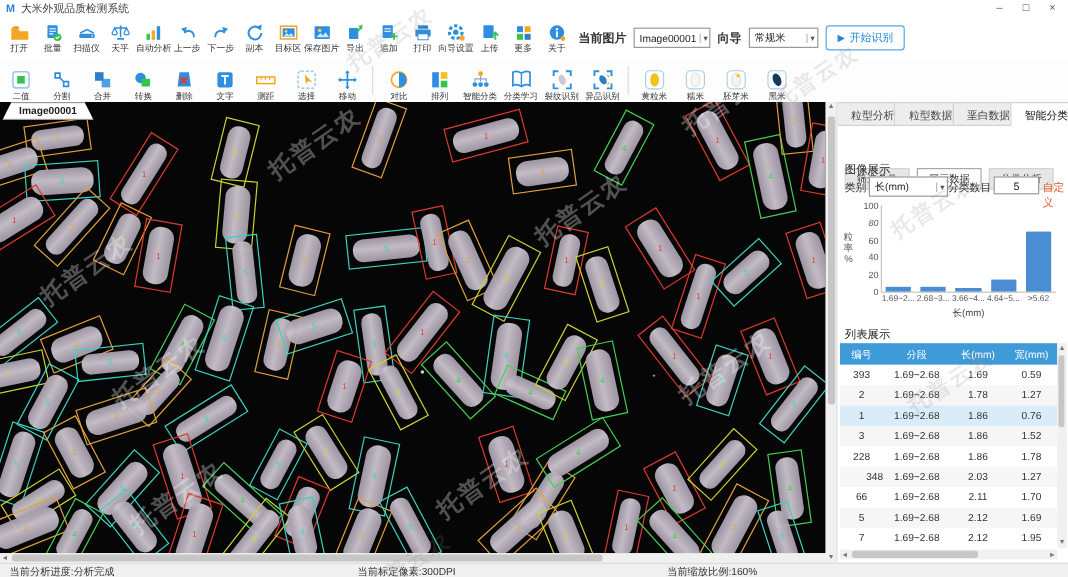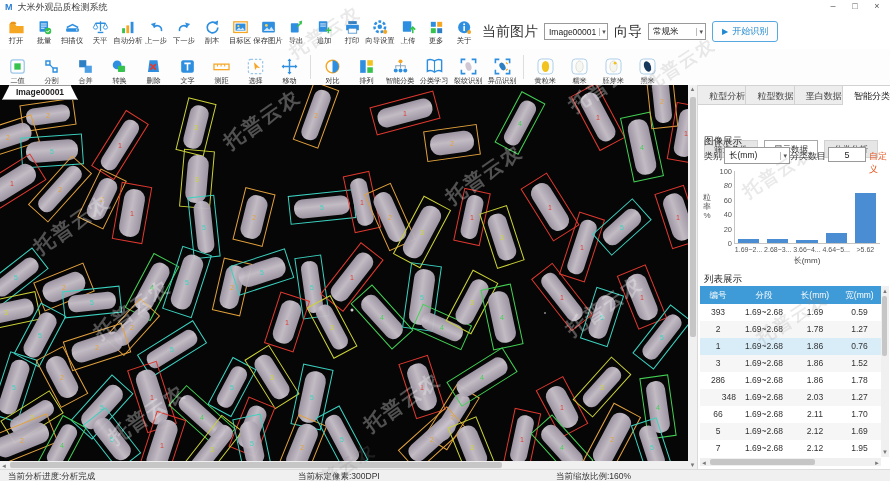--- a/index.html
+++ b/index.html
@@ -10,21 +10,21 @@
   #logo{font-size:9px;font-weight:bold;color:#2b7fd4;margin-left:5px;}
   #apptitle{font-size:9px;color:#444;margin-left:5px;}
   #winctrl{position:absolute;right:2px;top:0;display:flex;}
   .wbtn{width:22px;height:13px;text-align:center;font-size:9px;color:#555;line-height:13px;cursor:default;}
   
   #toolbar1{position:absolute;left:0;top:14px;width:890px;height:35px;background:#fff;display:flex;align-items:center;}
   .tb-item{width:28px;flex:0 0 28px;display:flex;flex-direction:column;align-items:center;justify-content:center;height:34px;cursor:pointer;}
   .tb-item svg{width:17px;height:17px;}
   .tb-item .lbl{font-size:8px;color:#333;white-space:nowrap;line-height:8px;margin-top:1px;transform:scale(.92);}
   #tb1-ctrls{position:absolute;left:482px;top:0;height:35px;display:flex;align-items:center;gap:6px;}
-  .ctrl-label{font-size:14px;color:#333;white-space:nowrap;}
+  .ctrl-label{font-size:10px;color:#333;white-space:nowrap;font-weight:bold;}
   .select-box{border:1px solid #9a9a9a;background:#fff;height:15px;display:flex;align-items:center;
               justify-content:space-between;font-size:8.5px;padding:0 2px 0 4px;color:#222;}
   .select-box .arr{font-size:7px;color:#555;border-left:1px solid #bbb;padding-left:2px;margin-left:3px;}
   #start-btn{border:1px solid #57a8e0;background:#fdfdfd;border-radius:3px;height:19px;display:flex;align-items:center;
              gap:4px;padding:0 9px;font-size:9px;color:#1e88d2;cursor:pointer;}
   #start-btn .play{font-size:8px;color:#1e88d2;}
   
   #toolbar2{position:absolute;left:0;top:49px;width:890px;height:36px;background:#fdfdfd;display:flex;align-items:center;border-bottom:1px solid #e3e3e3;}
   .tb2-item{width:34px;flex:0 0 34px;display:flex;flex-direction:column;align-items:center;justify-content:flex-end;height:35px;cursor:pointer;}
   .tb2-item svg{width:19px;height:19px;}
@@ -925,21 +925,21 @@
             <div class="tcell" style="width: 46px;">1.86</div>
             <div class="tcell" style="width: 43px;">0.76</div>
           </div>
           <div class="trow" style="background: rgb(246, 246, 246);">
             <div class="tcell" style="width: 36px;">3</div>
             <div class="tcell" style="width: 56px;">1.69~2.68</div>
             <div class="tcell" style="width: 46px;">1.86</div>
             <div class="tcell" style="width: 43px;">1.52</div>
           </div>
           <div class="trow" style="background: rgb(255, 255, 255);">
-            <div class="tcell" style="width: 36px;">286</div>
+            <div class="tcell" style="width: 36px;">228</div>
             <div class="tcell" style="width: 56px;">1.69~2.68</div>
             <div class="tcell" style="width: 46px;">1.86</div>
             <div class="tcell" style="width: 43px;">1.78</div>
           </div>
           <div class="trow" style="background: rgb(246, 246, 246);">
             <div class="tcell" style="width: 36px; text-align: right;">348</div>
             <div class="tcell" style="width: 56px;">1.69~2.68</div>
             <div class="tcell" style="width: 46px;">2.03</div>
             <div class="tcell" style="width: 43px;">1.27</div>
           </div>

